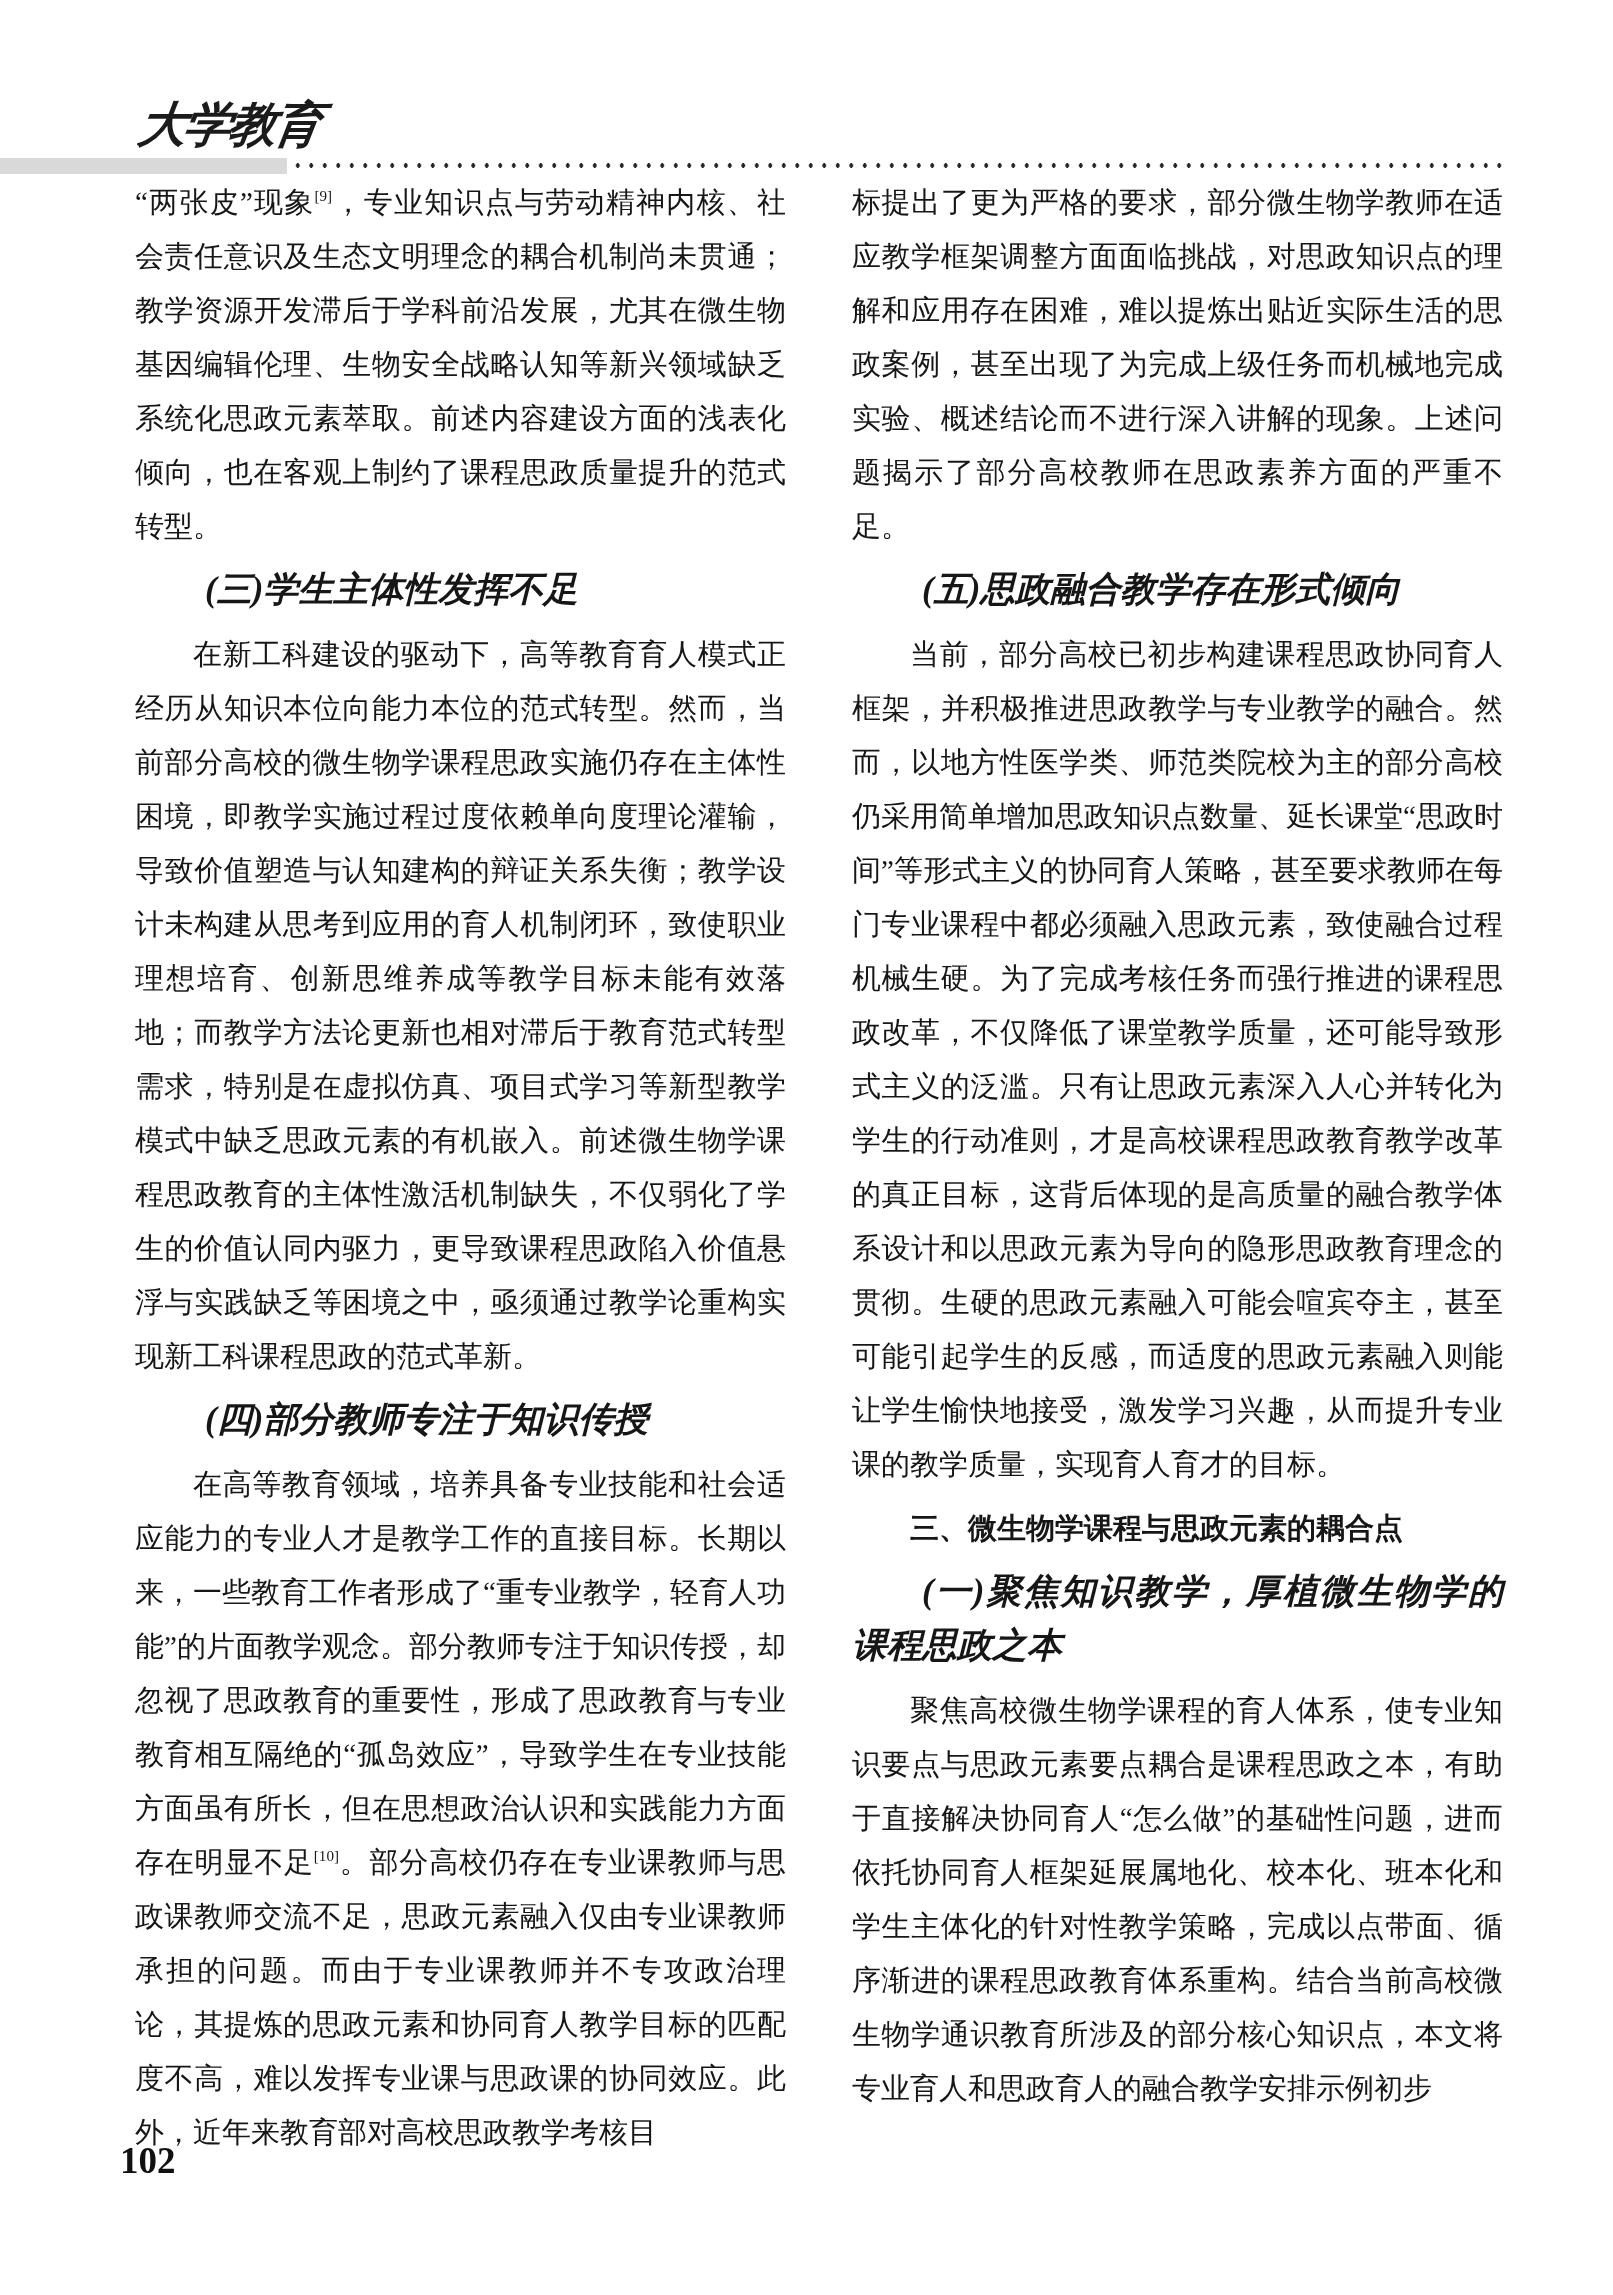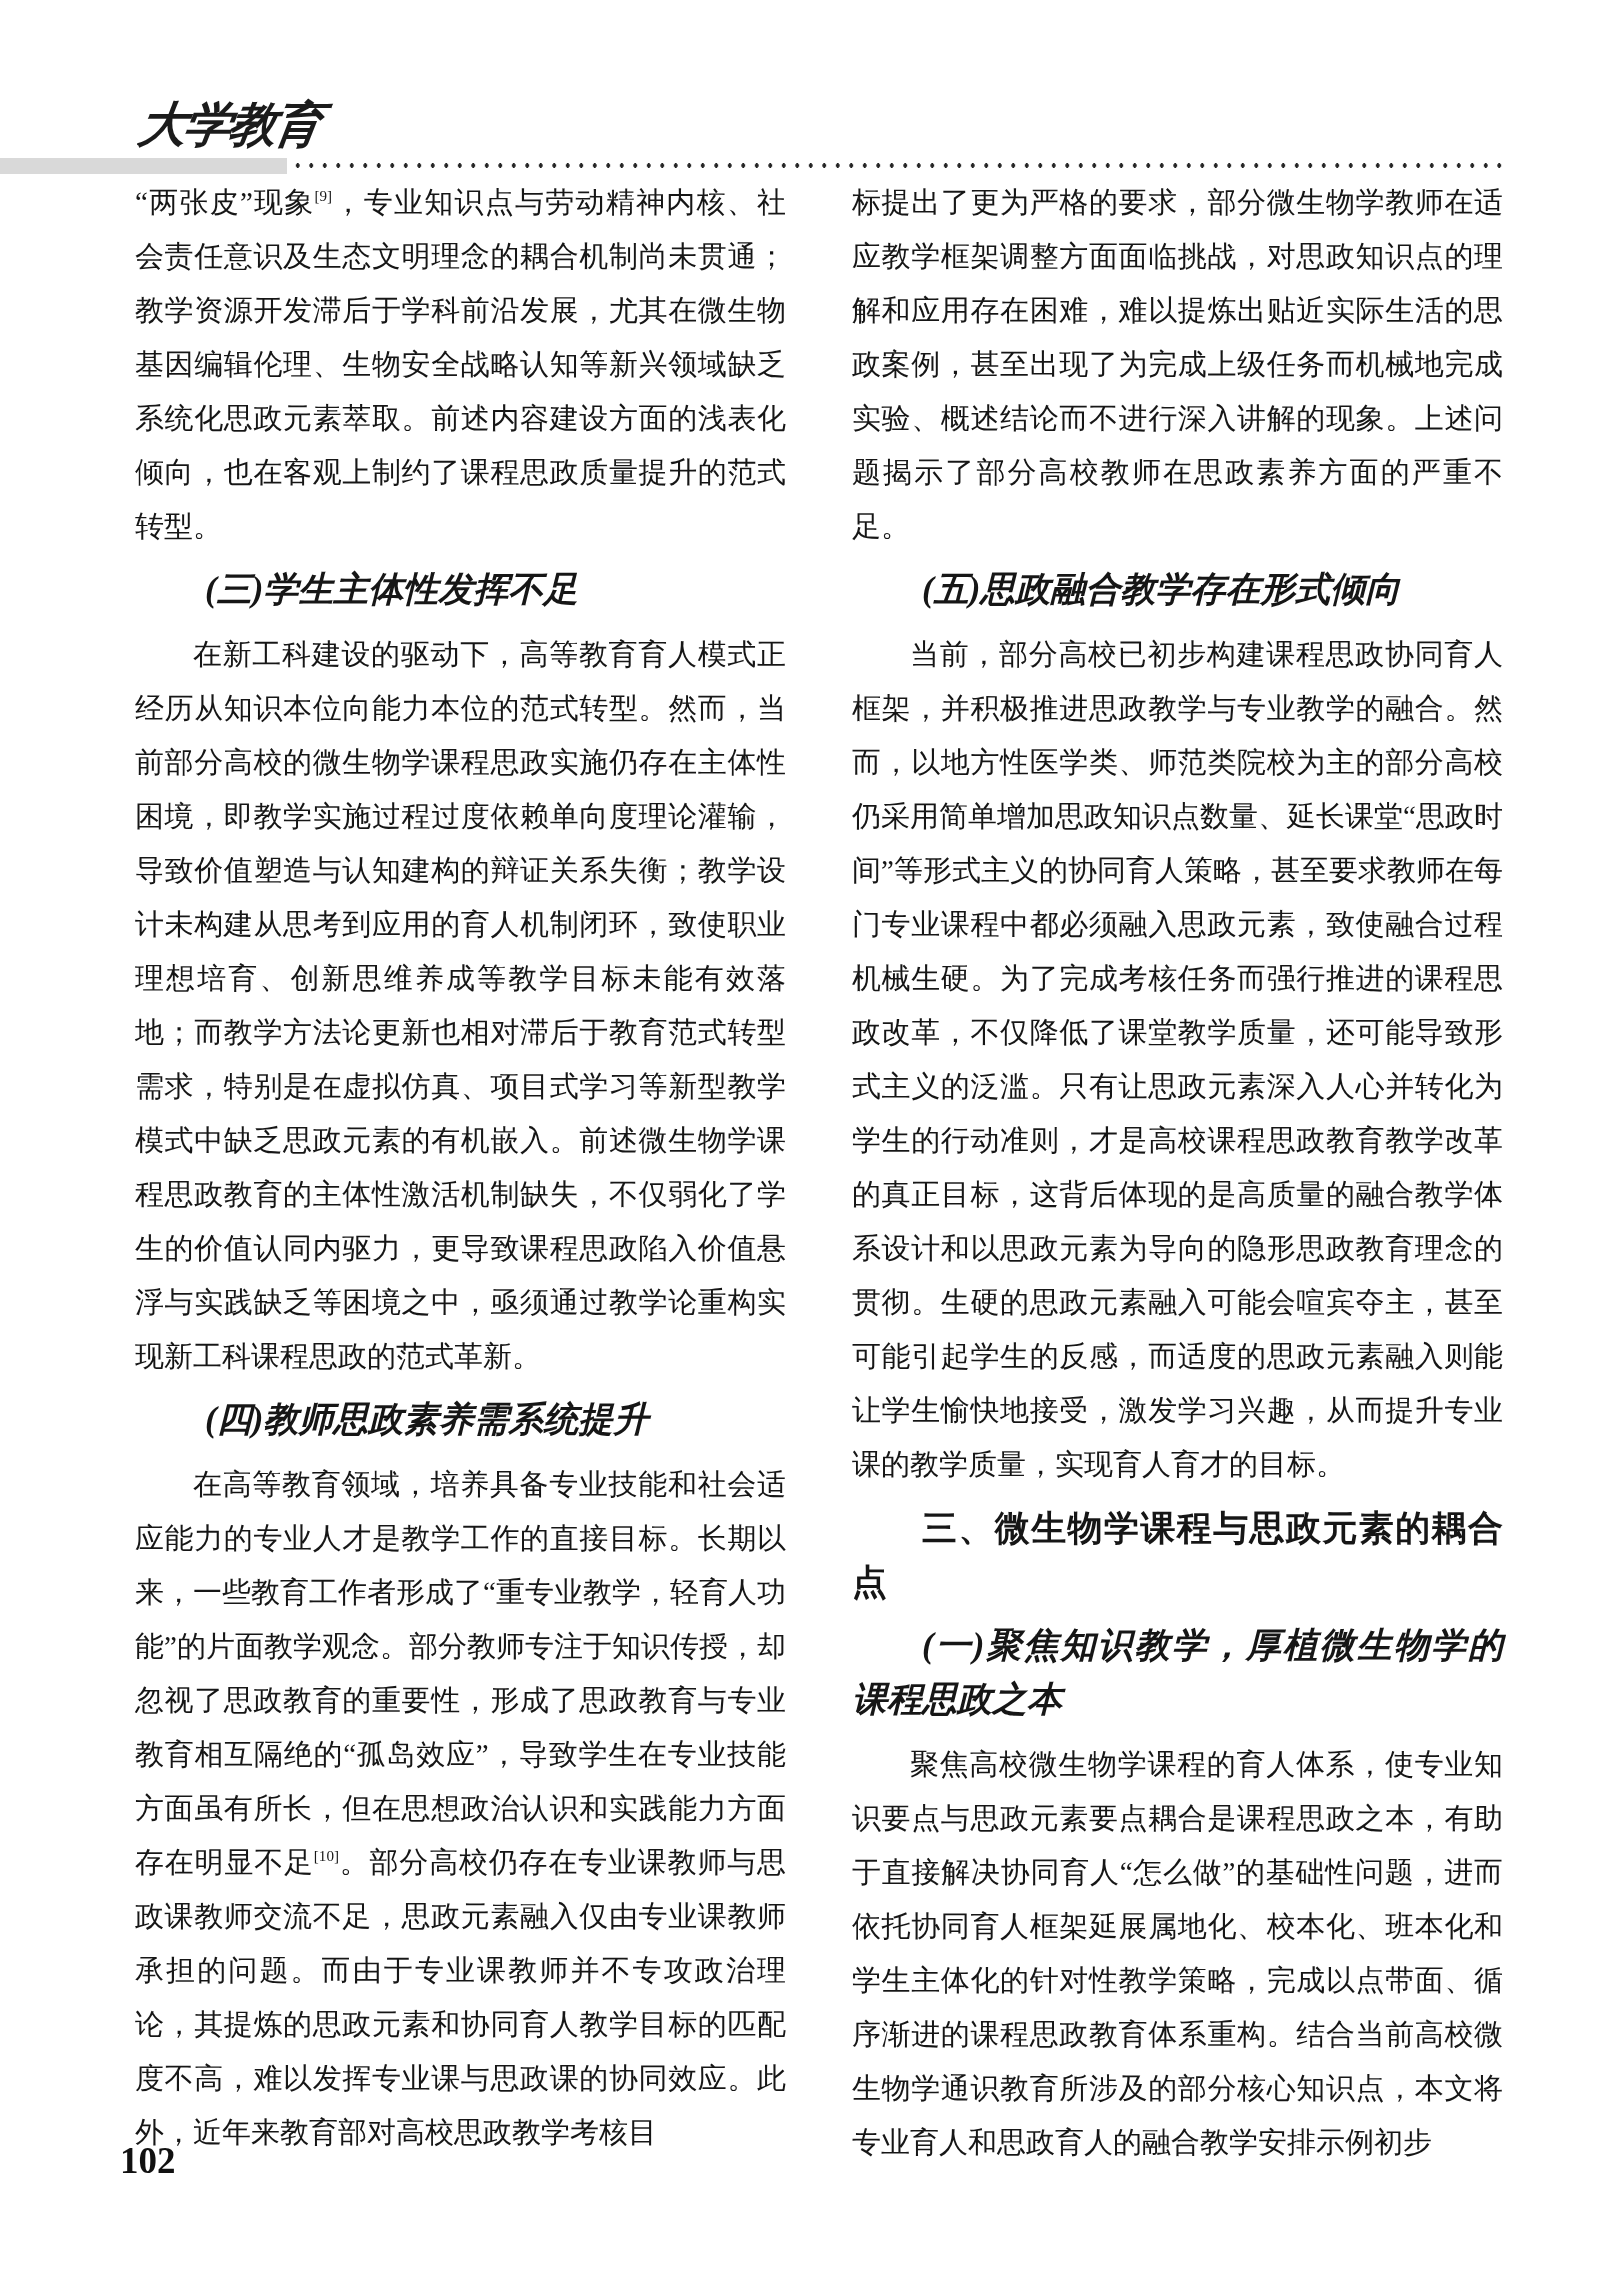--- a/index.html
+++ b/index.html
@@ -61,21 +61,21 @@
   .para { text-indent: 2em; font-weight: 400; }
   .no-indent { text-indent: 0; }
   .kai {
     font-size: 35px;
     font-weight: 700;
     font-style: italic;
     text-indent: 2em;
     font-family: "Liberation Serif", "DejaVu Serif", serif;
   }
   .hei {
-    font-size: 35px;
+    font-size: 29px;
     font-weight: 700;
     text-indent: 2em;
     font-family: "Liberation Sans", "DejaVu Sans", sans-serif;
   }
   .ref {
     font-size: 0.52em;
     line-height: 0;
     vertical-align: super;
   }
   
@@ -99,21 +99,21 @@
     <div class="gray-bar"></div>
     <div class="dotted"></div>
   </header>
 
   <main>
 
     <section class="col col-left">
       <p class="para no-indent"><span>“两张皮”现象</span><sup class="ref">[9]</sup><span>，专业知识点与劳动精神内核、社会责任意识及生态文明理念的耦合机制尚未贯通；教学资源开发滞后于学科前沿发展，尤其在微生物基因编辑伦理、生物安全战略认知等新兴领域缺乏系统化思政元素萃取。前述内容建设方面的浅表化倾向，也在客观上制约了课程思政质量提升的范式转型。</span></p>
       <h3 class="kai">(三)学生主体性发挥不足</h3>
       <p class="para">在新工科建设的驱动下，高等教育育人模式正经历从知识本位向能力本位的范式转型。然而，当前部分高校的微生物学课程思政实施仍存在主体性困境，即教学实施过程过度依赖单向度理论灌输，导致价值塑造与认知建构的辩证关系失衡；教学设计未构建从思考到应用的育人机制闭环，致使职业理想培育、创新思维养成等教学目标未能有效落地；而教学方法论更新也相对滞后于教育范式转型需求，特别是在虚拟仿真、项目式学习等新型教学模式中缺乏思政元素的有机嵌入。前述微生物学课程思政教育的主体性激活机制缺失，不仅弱化了学生的价值认同内驱力，更导致课程思政陷入价值悬浮与实践缺乏等困境之中，亟须通过教学论重构实现新工科课程思政的范式革新。</p>
-      <h3 class="kai">(四)教师思政素养需系统提升</h3>
+      <h3 class="kai">(四)部分教师专注于知识传授</h3>
       <p class="para"><span>在高等教育领域，培养具备专业技能和社会适应能力的专业人才是教学工作的直接目标。长期以来，一些教育工作者形成了“重专业教学，轻育人功能”的片面教学观念。部分教师专注于知识传授，却忽视了思政教育的重要性，形成了思政教育与专业教育相互隔绝的“孤岛效应”，导致学生在专业技能方面虽有所长，但在思想政治认识和实践能力方面存在明显不足</span><sup class="ref">[10]</sup><span>。部分高校仍存在专业课教师与思政课教师交流不足，思政元素融入仅由专业课教师承担的问题。而由于专业课教师并不专攻政治理论，其提炼的思政元素和协同育人教学目标的匹配度不高，难以发挥专业课与思政课的协同效应。此外，近年来教育部对高校思政教学考核目</span></p>
     </section>
 
     <section class="col col-right">
       <p class="para no-indent">标提出了更为严格的要求，部分微生物学教师在适应教学框架调整方面面临挑战，对思政知识点的理解和应用存在困难，难以提炼出贴近实际生活的思政案例，甚至出现了为完成上级任务而机械地完成实验、概述结论而不进行深入讲解的现象。上述问题揭示了部分高校教师在思政素养方面的严重不足。</p>
       <h3 class="kai">(五)思政融合教学存在形式倾向</h3>
       <p class="para">当前，部分高校已初步构建课程思政协同育人框架，并积极推进思政教学与专业教学的融合。然而，以地方性医学类、师范类院校为主的部分高校仍采用简单增加思政知识点数量、延长课堂“思政时间”等形式主义的协同育人策略，甚至要求教师在每门专业课程中都必须融入思政元素，致使融合过程机械生硬。为了完成考核任务而强行推进的课程思政改革，不仅降低了课堂教学质量，还可能导致形式主义的泛滥。只有让思政元素深入人心并转化为学生的行动准则，才是高校课程思政教育教学改革的真正目标，这背后体现的是高质量的融合教学体系设计和以思政元素为导向的隐形思政教育理念的贯彻。生硬的思政元素融入可能会喧宾夺主，甚至可能引起学生的反感，而适度的思政元素融入则能让学生愉快地接受，激发学习兴趣，从而提升专业课的教学质量，实现育人育才的目标。</p>
       <h2 class="hei">三、微生物学课程与思政元素的耦合点</h2>
       <h3 class="kai">(一)聚焦知识教学，厚植微生物学的课程思政之本</h3>
       <p class="para">聚焦高校微生物学课程的育人体系，使专业知识要点与思政元素要点耦合是课程思政之本，有助于直接解决协同育人“怎么做”的基础性问题，进而依托协同育人框架延展属地化、校本化、班本化和学生主体化的针对性教学策略，完成以点带面、循序渐进的课程思政教育体系重构。结合当前高校微生物学通识教育所涉及的部分核心知识点，本文将专业育人和思政育人的融合教学安排示例初步</p>

